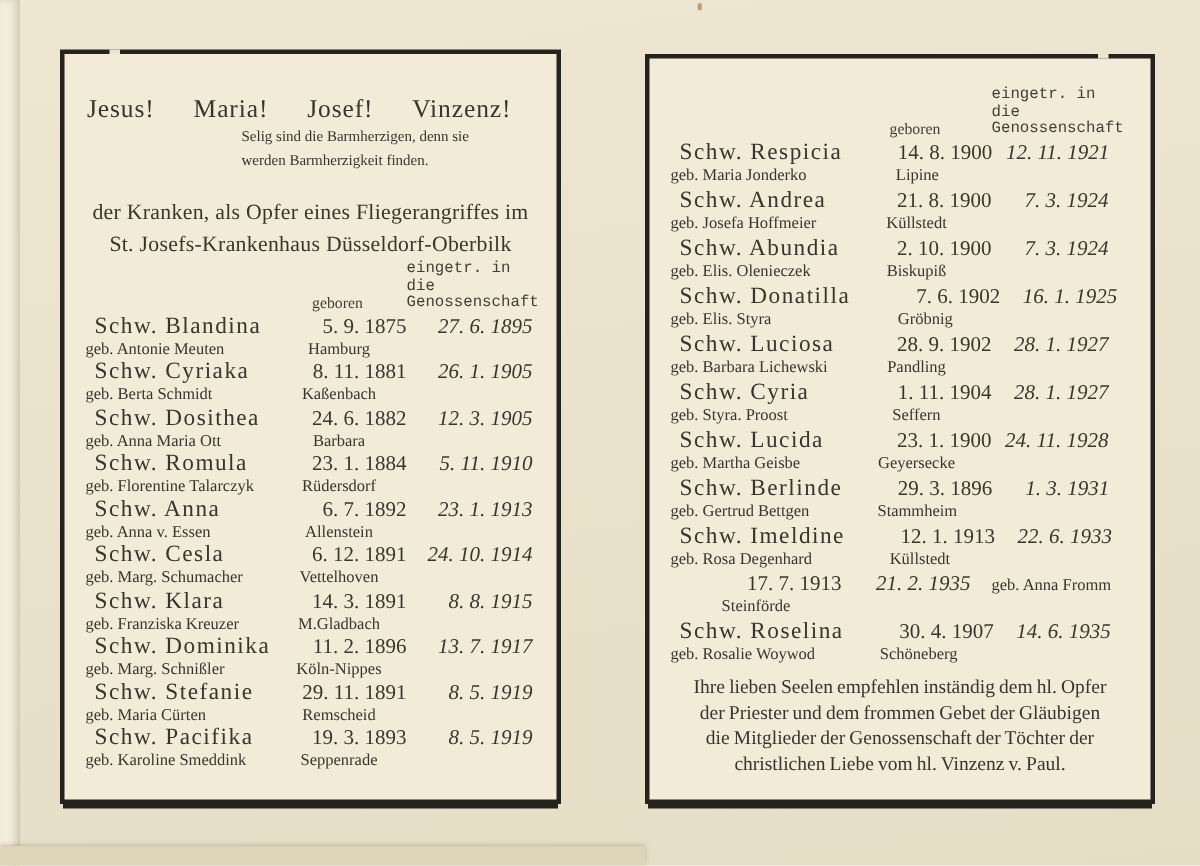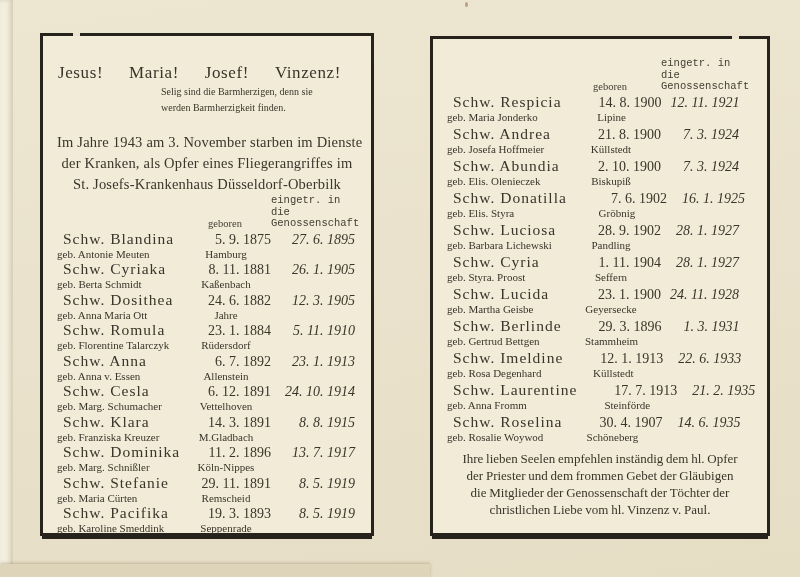--- a/index.html
+++ b/index.html
@@ -79,21 +79,20 @@
       <span>Josef!</span>
       <span>Vinzenz!</span>
     </div>
 
     <div class="beatitude">
       <div>Selig sind die Barmherzigen, denn sie</div>
       <div>werden Barmherzigkeit finden.</div>
     </div>
 
     <div class="intro">
-      <div>Im Jahre 1943 am 3. November starben im Dienste</div>
       <div>der Kranken, als Opfer eines Fliegerangriffes im</div>
       <div>St. Josefs-Krankenhaus Düsseldorf-Oberbilk</div>
     </div>
 
     <div class="cols">
       <div class="born-h">geboren</div>
       <div class="entered-h">
         <div>eingetr. in die</div>
         <div>Genossenschaft</div>
       </div>
@@ -116,21 +115,21 @@
     <div class="maiden">geb. Berta Schmidt</div>
     <div class="place">Kaßenbach</div>
     <div class="spacer"></div>
   </div>
 
   <div class="entry">
     <div class="name">Schw. Dosithea</div>
     <div class="born">24. 6. 1882</div>
     <div class="entered">12. 3. 1905</div>
     <div class="maiden">geb. Anna Maria Ott</div>
-    <div class="place">Jahre</div>
+    <div class="place">Barbara</div>
     <div class="spacer"></div>
   </div>
 
   <div class="entry">
     <div class="name">Schw. Romula</div>
     <div class="born">23. 1. 1884</div>
     <div class="entered">5. 11. 1910</div>
     <div class="maiden">geb. Florentine Talarczyk</div>
     <div class="place">Rüdersdorf</div>
     <div class="spacer"></div>
@@ -279,21 +278,20 @@
   <div class="entry">
     <div class="name">Schw. Imeldine</div>
     <div class="born">12. 1. 1913</div>
     <div class="entered">22. 6. 1933</div>
     <div class="maiden">geb. Rosa Degenhard</div>
     <div class="place">Küllstedt</div>
     <div class="spacer"></div>
   </div>
 
   <div class="entry">
-    <div class="name">Schw. Laurentine</div>
     <div class="born">17. 7. 1913</div>
     <div class="entered">21. 2. 1935</div>
     <div class="maiden">geb. Anna Fromm</div>
     <div class="place">Steinförde</div>
     <div class="spacer"></div>
   </div>
 
   <div class="entry">
     <div class="name">Schw. Roselina</div>
     <div class="born">30. 4. 1907</div>

